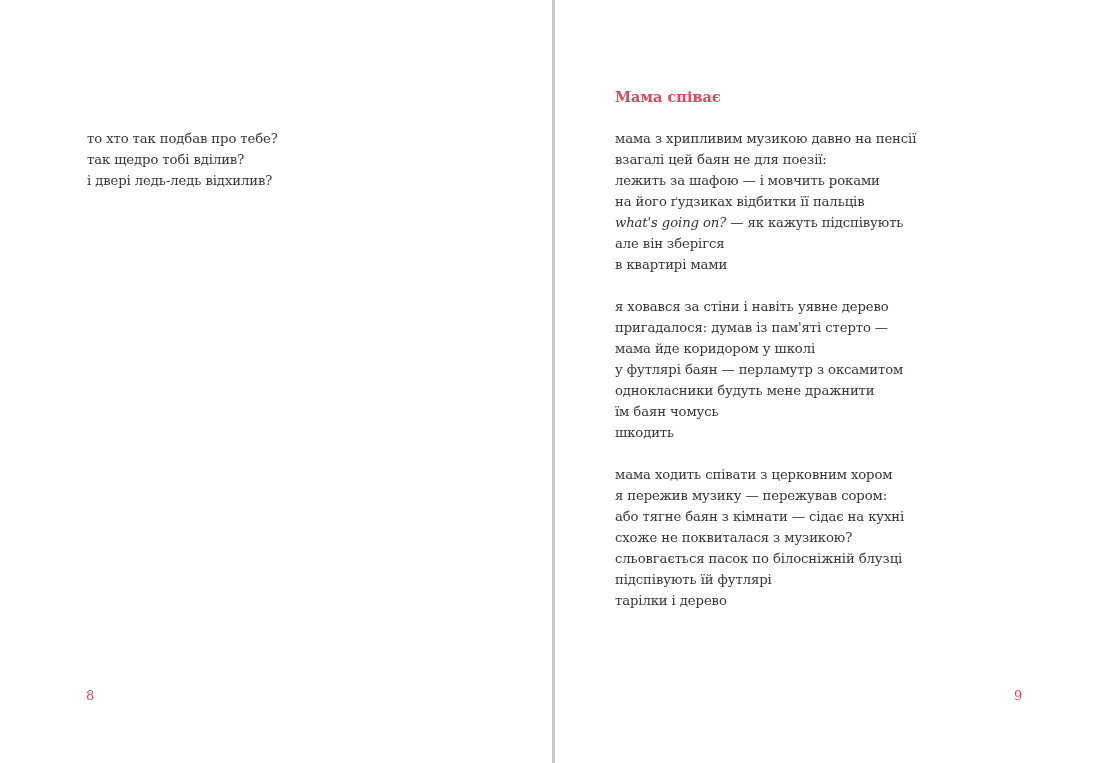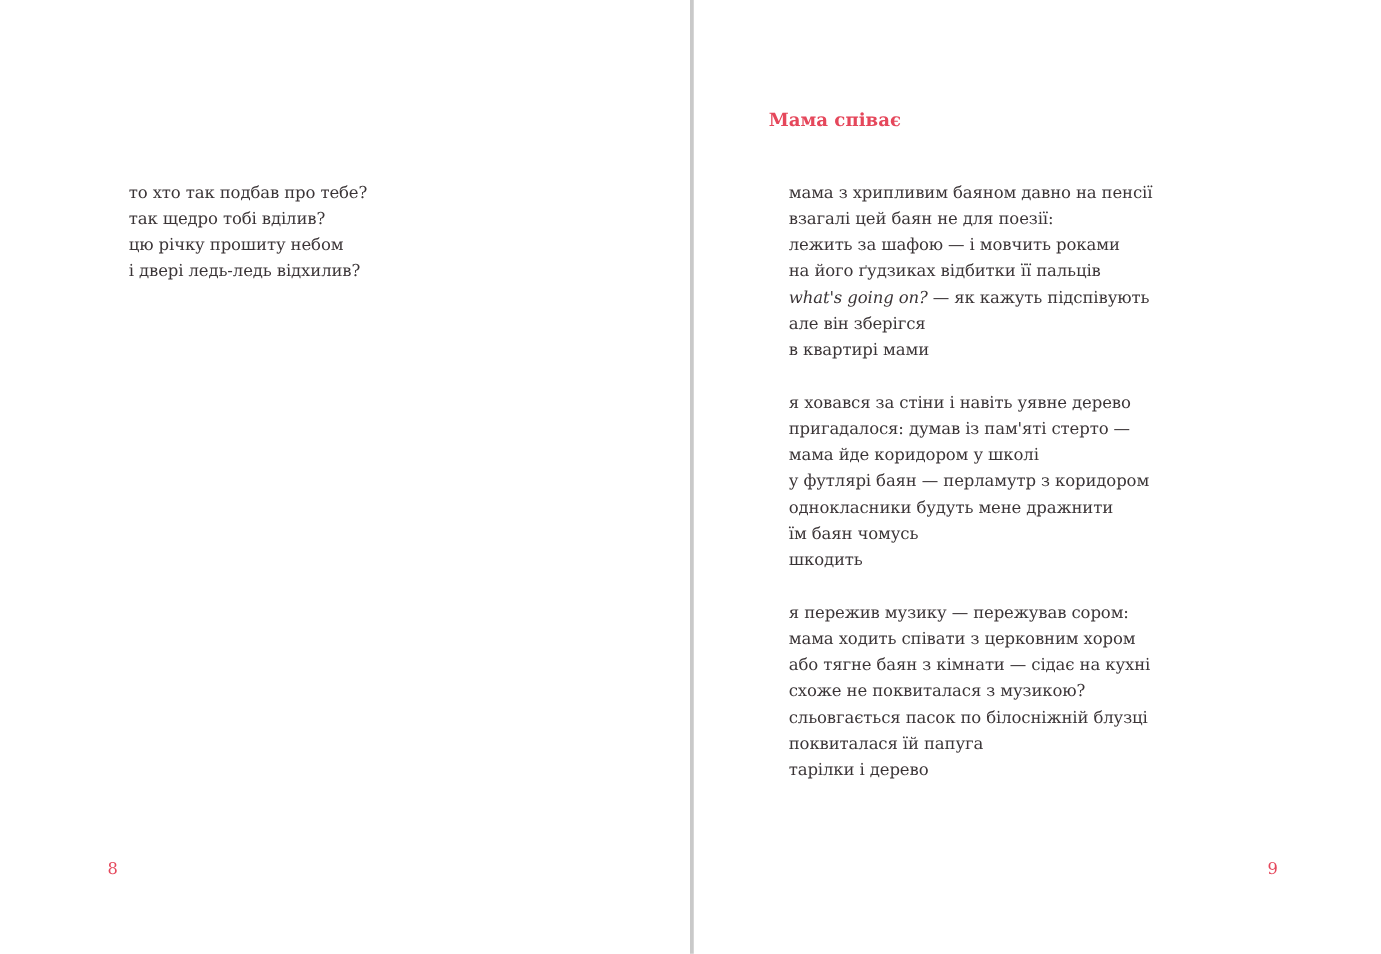--- a/index.html
+++ b/index.html
@@ -11,21 +11,21 @@
       font-family: "DejaVu Serif", "Liberation Serif", serif;
       color: #3a3436;
     }
     .page { position: absolute; top: 0; height: 763px; background: #fff; text-decoration: underline; }
     .page-left { left: 0; width: 552px; }
     .page-right { left: 556px; width: 549px; }
     .gutter {
       position: absolute; left: 552px; top: 0; width: 3px; height: 763px;
       background: #c9c9c9;
     }
-    .stanza { position: absolute; margin: 16px; padding: 0; list-style: none; }
+    .stanza { position: absolute; margin: 0; padding: 0; list-style: none; }
     .line {
       display: block;
       font-size: 13.2px;
       line-height: 21px;
       white-space: nowrap;
       letter-spacing: -0.1px;
     }
     .line i { font-style: italic; text-align: center; }
     .left-stanza { left: 87px; top: 128px; }
     .title {
@@ -44,55 +44,54 @@
     .num-left { left: 86px; }
     .num-right { left: 458px; }
   </style>
 </head>
 <body>
 
 <div class="page page-left">
   <div class="stanza left-stanza">
     <span class="line">то хто так подбав про тебе?</span>
     <span class="line">так щедро тобі вділив?</span>
-    <span class="line">цю річку прошиту небом</span>
     <span class="line">і двері ледь-ледь відхилив?</span>
   </div>
   <div class="page-num num-left">8</div>
 </div>
 
 <div class="gutter"></div>
 
 <div class="page page-right">
   <h2 class="title">Мама співає</h2>
 
   <div class="stanza s1">
-    <span class="line">мама з хрипливим баяном давно на пенсії</span>
+    <span class="line">мама з хрипливим музикою давно на пенсії</span>
     <span class="line">взагалі цей баян не для поезії:</span>
     <span class="line">лежить за шафою — і мовчить роками</span>
     <span class="line">на його ґудзиках відбитки її пальців</span>
     <span class="line"><i>what's going on?</i><span> — як кажуть підспівують</span></span>
     <span class="line">але він зберігся</span>
     <span class="line">в квартирі мами</span>
   </div>
 
   <div class="stanza s2">
     <span class="line">я ховався за стіни і навіть уявне дерево</span>
     <span class="line">пригадалося: думав із пам'яті стерто —</span>
     <span class="line">мама йде коридором у школі</span>
-    <span class="line">у футлярі баян — перламутр з коридором</span>
+    <span class="line">у футлярі баян — перламутр з оксамитом</span>
     <span class="line">однокласники будуть мене дражнити</span>
     <span class="line">їм баян чомусь</span>
     <span class="line">шкодить</span>
   </div>
 
   <div class="stanza s3">
+    <span class="line">мама ходить співати з церковним хором</span>
     <span class="line">я пережив музику — пережував сором:</span>
-    <span class="line">мама ходить співати з церковним хором</span>
     <span class="line">або тягне баян з кімнати — сідає на кухні</span>
     <span class="line">схоже не поквиталася з музикою?</span>
     <span class="line">сльовгається пасок по білосніжній блузці</span>
-    <span class="line">поквиталася їй папуга</span>
+    <span class="line">підспівують їй футлярі</span>
     <span class="line">тарілки і дерево</span>
   </div>
 
   <div class="page-num num-right">9</div>
 </div>
 
 </body></html>

